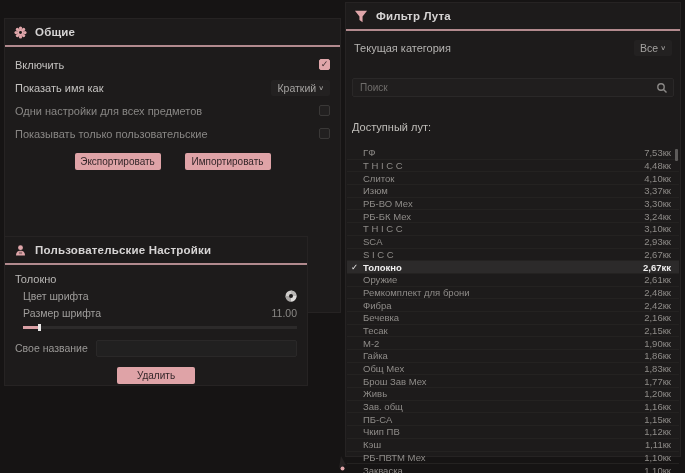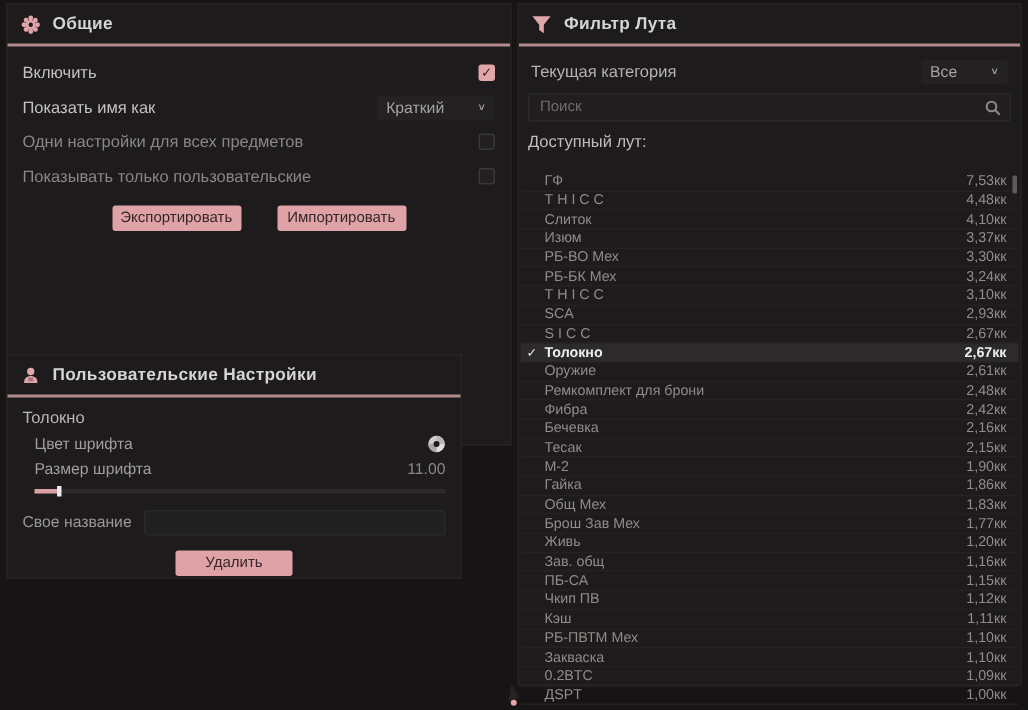--- a/index.html
+++ b/index.html
@@ -5,21 +5,21 @@
   html,body{margin:0;padding:0;}
   body{
     width:685px;height:473px;position:relative;overflow:hidden;
     background:#161414;
     font-family:"Liberation Sans", sans-serif;
     -webkit-font-smoothing:antialiased;
   }
   .panel{
     position:absolute;background:#1d1b1b;border:1px solid #262323;box-sizing:border-box;
   }
-  #panel-general{left:4px;top:2px;width:337px;height:295px;}
+  #panel-general{left:4px;top:18px;width:337px;height:295px;}
   #panel-custom{left:4px;top:236px;width:304px;height:150px;}
   #panel-filter{left:345px;top:2px;width:336px;height:455px;}
 
   .panel-header{
     display:flex;align-items:center;gap:8px;height:22px;padding:2px 8px 0 8px;
   }
   .panel-title{font-size:11.5px;font-weight:bold;color:#d6d4d4;letter-spacing:.2px;}
   .header-rule{height:2px;background:#b28a8e;margin:2px 0 0 0;}
 
   .hicon{width:14px;height:14px;display:inline-flex;align-items:center;justify-content:center;}
@@ -33,21 +33,21 @@
   .opt-label{font-size:11px;color:#c4c2c0;}
   .opt-label.dim{color:#898785;}
   .checkbox{
     width:11px;height:11px;border-radius:2px;box-sizing:border-box;
     background:#222020;border:1px solid #3a3837;
     display:flex;align-items:center;justify-content:center;
     font-size:9px;color:#3a2a2c;line-height:1;
   }
   .checkbox.checked{background:#e0a6aa;border-color:#e0a6aa;}
   .dropdown{
-    display:flex;align-items:center;gap:22px;
+    display:flex;align-items:center;gap:2px;
     background:#232121;border-radius:2px;padding:2px 6px;
     font-size:10.5px;color:#a5a3a1;cursor:default;
   }
   .chev{font-size:8px;color:#a5a3a1;transform:scaleY(.8);}
 
   .btn-row{display:flex;justify-content:center;gap:24px;margin-top:8px;}
   .pink-btn{
     background:#dfa3a7;border:none;border-radius:2px;color:#342629;
     font-size:10px;font-family:"Liberation Sans",sans-serif;
     padding:3px 0;width:86px;text-align:center;cursor:pointer;
@@ -67,21 +67,21 @@
   .slider-thumb{position:absolute;top:0;width:3px;height:7px;background:#e9e7e7;}
   .name-row{display:flex;align-items:center;padding:4px 10px;height:18px;gap:8px;}
   .name-input{
     flex:1;height:15px;background:#212020;border:1px solid #2a2828;border-radius:2px;
     color:#b5b3b1;font-size:10px;font-family:"Liberation Sans",sans-serif;padding:0 4px;
   }
   .name-input::placeholder{color:#6f6d6b;}
 
   
   .search-row{
-    display:flex;align-items:center;margin:4px 6px;height:17px;
+    display:flex;align-items:center;margin:20px 6px;height:17px;
     background:#201e1e;border:1px solid #2a2828;border-radius:2px;padding:0 5px;
   }
   .search-input{
     flex:1;background:transparent;border:none;outline:none;
     color:#b5b3b1;font-size:10px;font-family:"Liberation Sans",sans-serif;
   }
   .search-input::placeholder{color:#6f6d6b;}
   .list-label{font-size:11px;color:#c0beba;padding:4px 6px 2px 6px;}
   .loot-list{position:relative;margin:12px 1px;}
   .loot-row{

